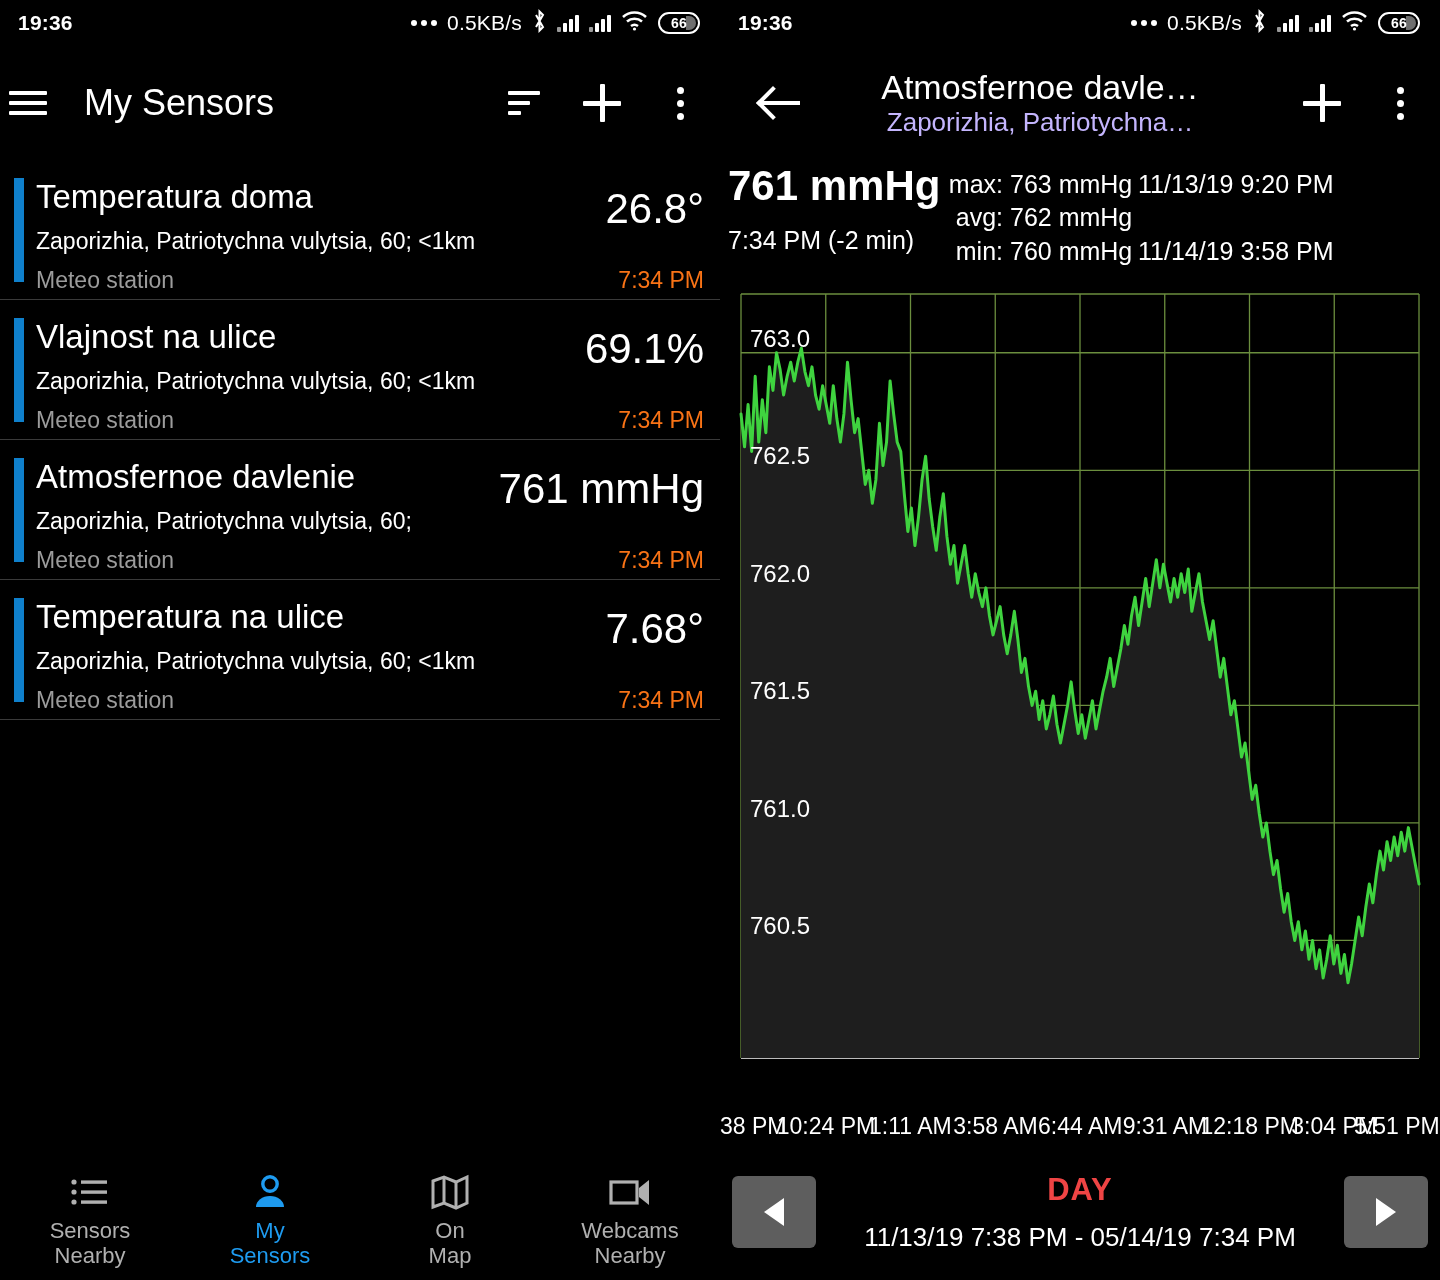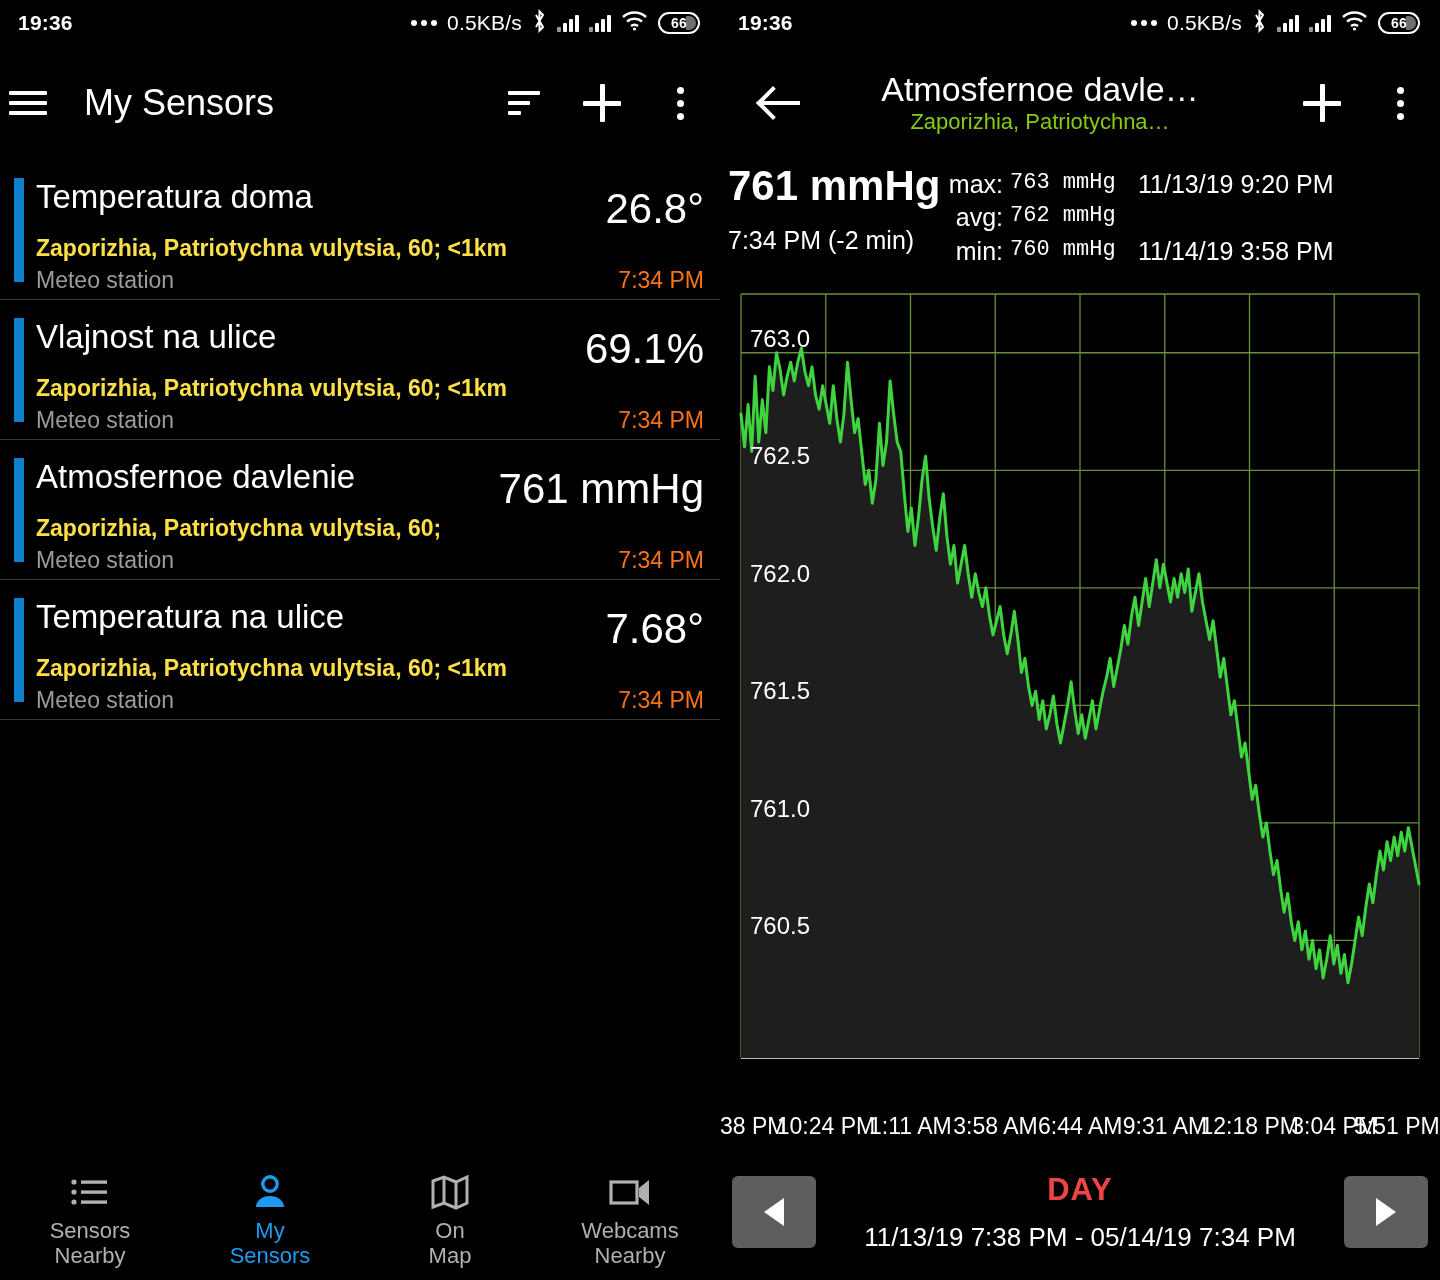--- a/index.html
+++ b/index.html
@@ -62,45 +62,45 @@
 
   .kebab { display:flex; flex-direction:column; gap:6px; align-items:center; }
   .kebab i { width:7px;height:7px;border-radius:50%;background:#fff;display:block; }
 
   .backarrow { width:40px;height:34px;position:relative; }
   .backarrow::before{content:"";position:absolute;left:0;top:15px;width:40px;height:4px;background:#fff;}
   .backarrow::after{content:"";position:absolute;left:1px;top:5px;width:20px;height:20px;border-left:4px solid #fff;border-bottom:4px solid #fff;transform:rotate(45deg);}
 
   .title-right { flex:1 1 auto; text-align:center; overflow:hidden; padding:0 4px; }
   .title-right .t1 { color:#fff; font-size:34px; line-height:1.15; white-space:nowrap; }
-  .title-right .t2 { color:#84cc16; font-size:22px; line-height:1.2; white-space:nowrap; }
+  .title-right .t2 { color:#c4b5fd; font-size:26px; line-height:1.2; white-space:nowrap; }
 
   
   .list { position:absolute; top:160px; left:0; width:720px; }
   .row { position:relative; height:140px; border-bottom:1px solid #3a3a3a; }
   .row .accent { position:absolute; left:14px; top:18px; width:10px; height:104px; background:#0f80cc; }
   .row .nm { position:absolute; left:36px; top:18px; color:#fff; font-size:33px; white-space:nowrap; }
-  .row .loc { position:absolute; left:36px; top:75px; color:#fde047; font-size:23px; white-space:nowrap;font-weight:bold; }
+  .row .loc { position:absolute; left:36px; top:68px; color:#ffffff; font-size:23px; white-space:nowrap; }
   .row .typ { position:absolute; left:36px; top:107px; color:#9c9c9c; font-size:23px; white-space:nowrap; }
   .row .val { position:absolute; right:16px; top:25px; color:#fff; font-size:42px; white-space:nowrap; }
   .row .tm  { position:absolute; right:16px; top:107px; color:#f97316; font-size:23px; white-space:nowrap; }
 
   
   .bottomnav { position:absolute; bottom:0; left:0; width:720px; height:120px; display:flex; }
   .nav-item { flex:1; display:flex; flex-direction:column; align-items:center; justify-content:center; gap:6px; }
   .nav-label { color:#b0b0b0; font-size:22px; text-align:center; line-height:1.15; }
   .nav-item.active .nav-label { color:#1e9bf0; }
   .nav-ico { width:42px;height:40px;display:flex;align-items:center;justify-content:center; }
 
   
   .stats { position:absolute; top:160px; left:0; width:720px; height:108px; }
   .st-big { position:absolute; left:8px; top:2px; color:#fff; font-size:42px; font-weight:bold; white-space:nowrap; }
   .st-sub { position:absolute; left:8px; top:66px; color:#fff; font-size:25px; white-space:nowrap; }
   .st-lbl { position:absolute; color:#fff; font-size:25px; white-space:nowrap; text-align:right; }
-  .st-v   { position:absolute; color:#fff; font-size:22px; white-space:nowrap;font-family:Liberation Mono, monospace; }
+  .st-v   { position:absolute; color:#fff; font-size:25px; white-space:nowrap; }
   .st-d   { position:absolute; color:#fff; font-size:25px; white-space:nowrap; }
   .r1 { top:10px; } .r2 { top:43px; } .r3 { top:77px; }
   .c-lbl { left:225px; width:58px; }
   .c-val { left:290px; }
   .c-dat { left:418px; }
 
   
   .chartwrap { position:absolute; left:0; top:268px; width:720px; height:845px; }
   .chartsvg { display:block; }
   .ylabels { position:absolute; left:0; top:0; width:720px; height:845px; pointer-events:none; }

